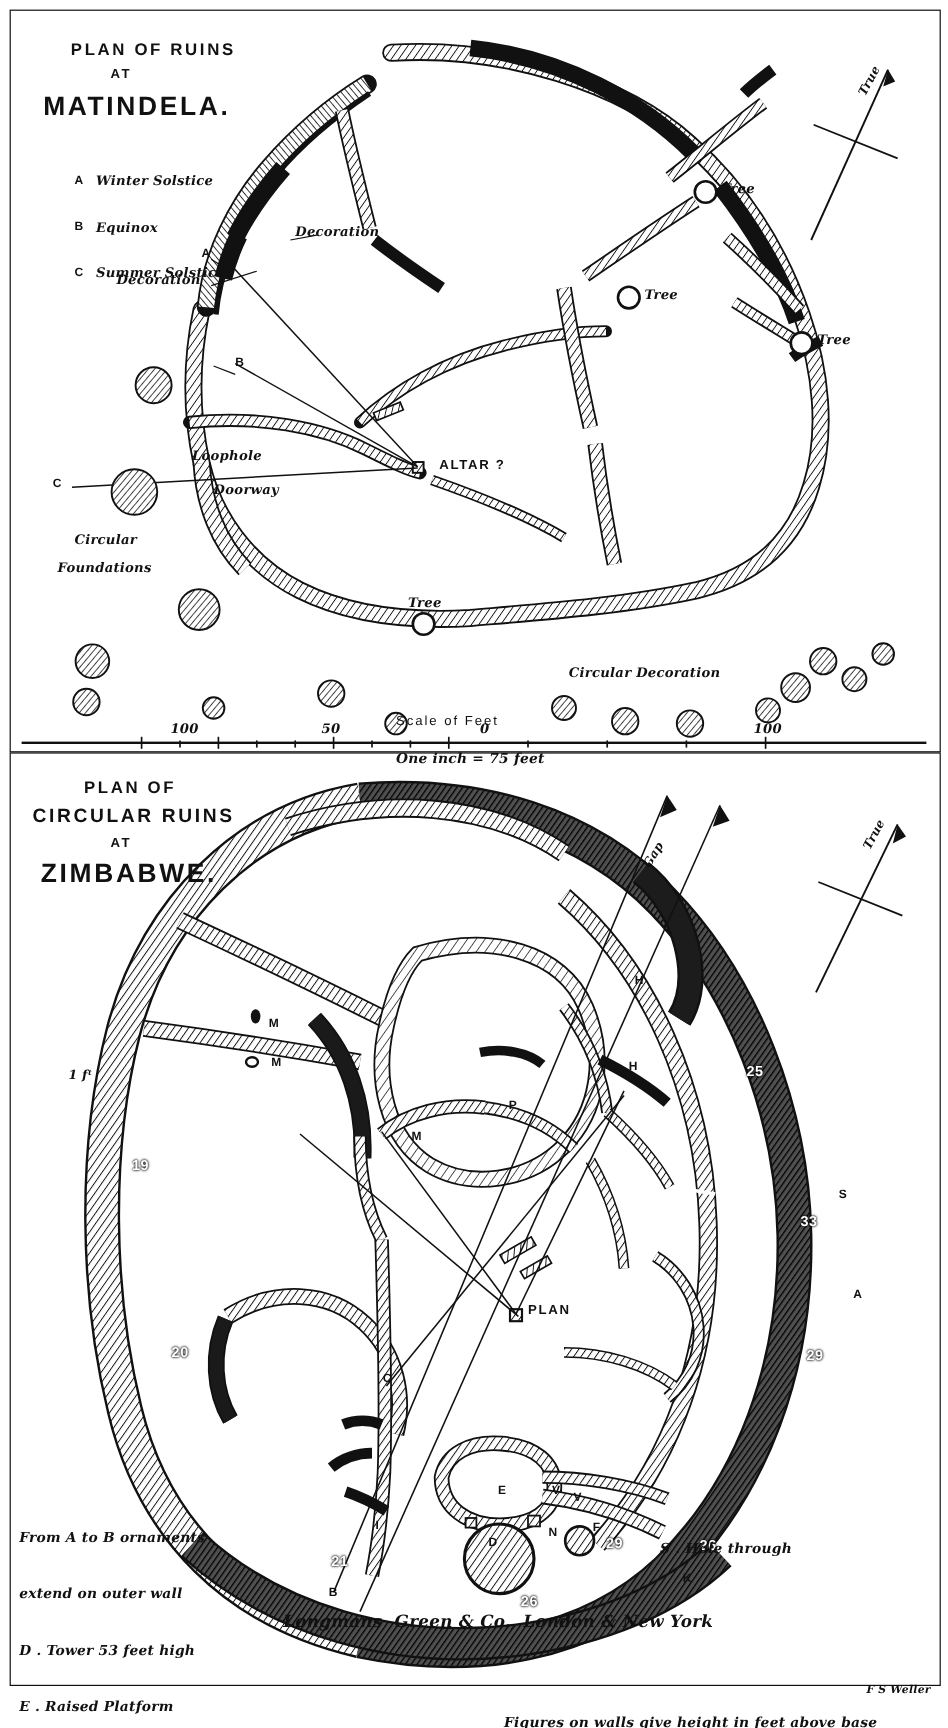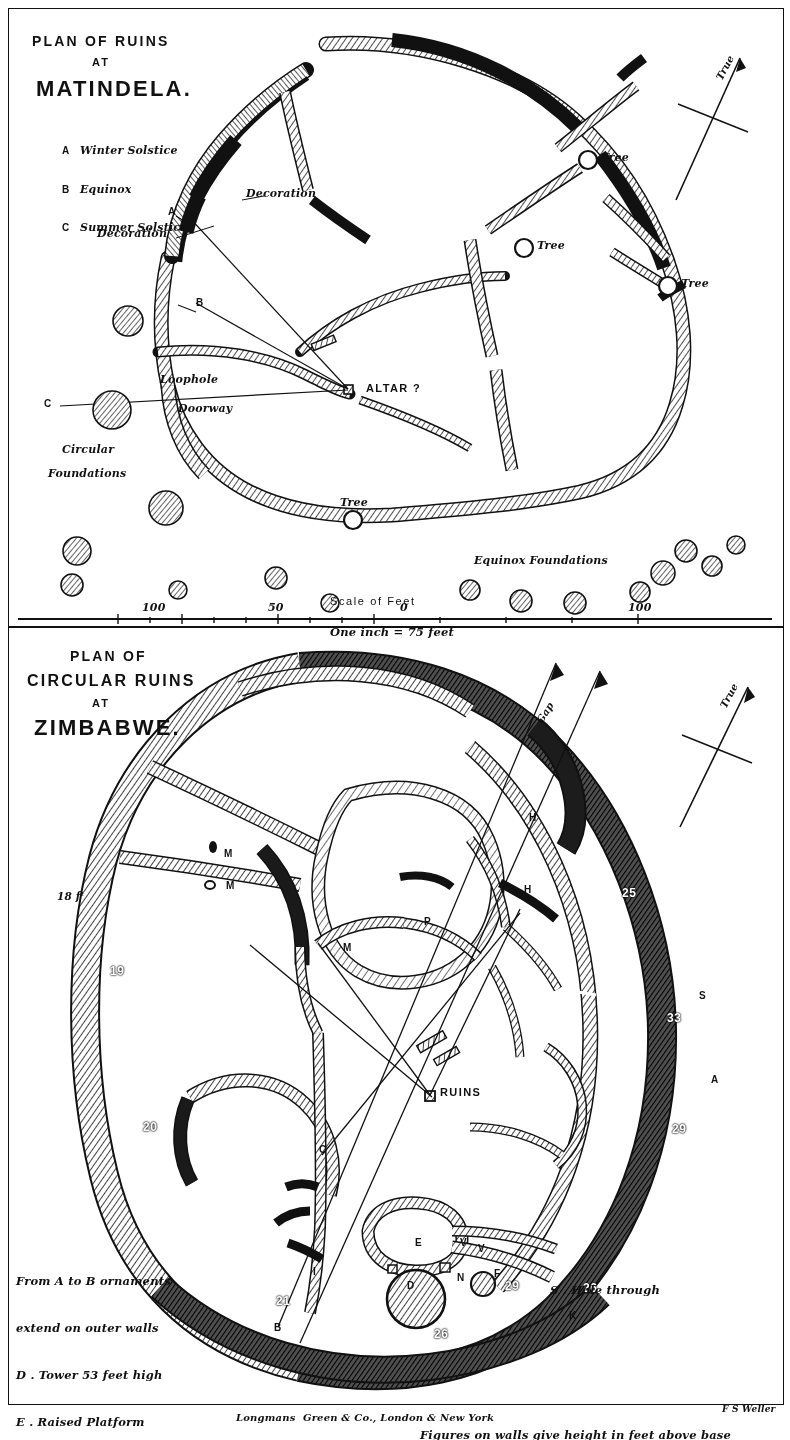--- a/index.html
+++ b/index.html
@@ -13,21 +13,21 @@
   .frame{position:absolute;border:1.5px solid #111;}
   #frame-top{left:8px;top:8px;width:774px;height:617px;}
   #frame-bottom{left:8px;top:627px;width:774px;height:776px;}
 
   
   .txt{position:absolute;white-space:pre;line-height:1.15;}
   .hand{font-family:"DejaVu Serif",serif;font-style:italic;font-weight:600;letter-spacing:.2px;}
   .eng{font-family:"Liberation Sans",sans-serif;font-weight:700;letter-spacing:2.2px;}
 
   
-  #title-1-l1{left:32px;top:33px;font-size:14px;}
+  #title-1-l1{left:59px;top:33px;font-size:14px;}
   #title-1-l2{left:92px;top:56px;font-size:11px;}
   #title-1-l3{left:36px;top:76px;font-size:22px;}
 
   #title-2-l1{left:70px;top:648px;font-size:14px;}
   #title-2-l2{left:27px;top:672px;font-size:16px;}
   #title-2-l3{left:92px;top:697px;font-size:11px;}
   #title-2-l4{left:34px;top:715px;font-size:22px;}
 
   
   #key-1{left:62px;top:120px;font-size:11px;}
@@ -40,21 +40,21 @@
   .lblS{font-size:10px;}
   .capl{font-family:"Liberation Sans",sans-serif;font-weight:700;letter-spacing:1.4px;font-size:11px;}
 
   
   #scalebar-line{position:absolute;left:18px;top:618px;width:754px;height:1.6px;background:#111;}
 
   
   #legend-left{left:16px;top:1243px;font-size:11.5px;line-height:15.6px;}
   #legend-right{left:430px;top:1252px;font-size:11.5px;line-height:15.6px;text-align:center;width:350px;}
   #legend-note{left:420px;top:1383px;font-size:11.5px;width:360px;margin-top:46px;}
-  #imprint{left:236px;top:1412px;font-size:10px;}
+  #imprint{left:236px;top:1344px;font-size:14px;}
   #engraver{left:722px;top:1404px;font-size:9px;}
 
   
   .num{position:absolute;font-family:"Liberation Sans",sans-serif;font-weight:700;font-size:12px;
        color:#fff;text-shadow:0 0 2px #000,0 0 2px #000;letter-spacing:.5px;}
   .mk{position:absolute;font-family:"Liberation Sans",sans-serif;font-weight:700;font-size:10px;color:#111;}
 
   svg{position:absolute;left:0;top:0;overflow:visible;}
   .sv{position:absolute;}
 </style>
@@ -197,21 +197,21 @@
   </div>
 
   <div class="txt hand lbl" style="left:246px;top:188px;">Decoration</div>
   <div class="txt hand lbl" style="left:97px;top:228px;">Decoration</div>
   <div class="txt hand lbl" style="left:160px;top:374px;">Loophole</div>
   <div class="txt hand lbl" style="left:178px;top:403px;">Doorway</div>
   <div class="txt capl" style="left:366px;top:382px;">ALTAR ?</div>
 
   <div class="txt hand lbl" style="left:62px;top:444px;">Circular</div>
   <div class="txt hand lbl" style="left:48px;top:468px;">Foundations</div>
-  <div class="txt hand lbl" style="left:474px;top:555px;">Equinox Foundations</div>
+  <div class="txt hand lbl" style="left:474px;top:555px;">Circular Decoration</div>
 
   <div class="txt hand lbl" style="left:601px;top:152px;">Tree</div>
   <div class="txt hand lbl" style="left:537px;top:240px;">Tree</div>
   <div class="txt hand lbl" style="left:681px;top:278px;">Tree</div>
   <div class="txt hand lbl" style="left:340px;top:497px;">Tree</div>
 
   <div class="txt hand lblS" style="left:712px;top:62px;transform:rotate(-62deg);">True</div>
 
   <div class="txt mk" style="left:168px;top:206px;">A</div>
   <div class="txt mk" style="left:196px;top:297px;">B</div>
@@ -373,24 +373,24 @@
       <path d="M748,60 L744,76 L755,70 Z" fill="#111"></path>
       <line x1="682" y1="108" x2="752" y2="136" stroke="#111" stroke-width="1.4"></line>
     </g>
   </svg>
 
   <div class="txt eng" id="title-2-l1">PLAN OF</div>
   <div class="txt eng" id="title-2-l2">CIRCULAR RUINS</div>
   <div class="txt eng" id="title-2-l3">AT</div>
   <div class="txt eng" id="title-2-l4">ZIMBABWE.</div>
 
-  <div class="txt capl" style="left:440px;top:1086px;">RUINS</div>
+  <div class="txt capl" style="left:440px;top:1086px;">PLAN</div>
   <div class="txt hand lblS" style="left:534px;top:707px;transform:rotate(-58deg);">Gap</div>
   <div class="txt hand lblS" style="left:716px;top:690px;transform:rotate(-62deg);">True</div>
-  <div class="txt hand" style="left:57px;top:890px;font-size:10.5px;">18 fᵗ</div>
+  <div class="txt hand" style="left:57px;top:890px;font-size:10.5px;">1 fᵗ</div>
 
   <div class="num" style="left:110px;top:964px;">19</div>
   <div class="num" style="left:143px;top:1120px;">20</div>
   <div class="num" style="left:276px;top:1294px;">21</div>
   <div class="num" style="left:434px;top:1327px;">26</div>
   <div class="num" style="left:505px;top:1279px;">29</div>
   <div class="num" style="left:622px;top:886px;">25</div>
   <div class="num" style="left:667px;top:1011px;">33</div>
   <div class="num" style="left:672px;top:1122px;">29</div>
   <div class="num" style="left:583px;top:1281px;">26</div>
@@ -409,21 +409,21 @@
   <div class="mk" style="left:407px;top:1280px;">D</div>
   <div class="mk" style="left:415px;top:1237px;">E</div>
   <div class="mk" style="left:494px;top:1268px;">F</div>
   <div class="mk" style="left:313px;top:1266px;">I</div>
   <div class="mk" style="left:457px;top:1272px;">N</div>
   <div class="mk" style="left:460px;top:1237px;">V</div>
   <div class="mk" style="left:478px;top:1243px;">V</div>
 
   <div class="txt hand" id="legend-left">
     <div>From A to B ornaments</div>
-    <div>extend on outer walls</div>
+    <div>extend on outer wall</div>
     <div>D . Tower 53 feet high</div>
     <div>E . Raised Platform</div>
     
     
     
     
     
     
   </div>
 

